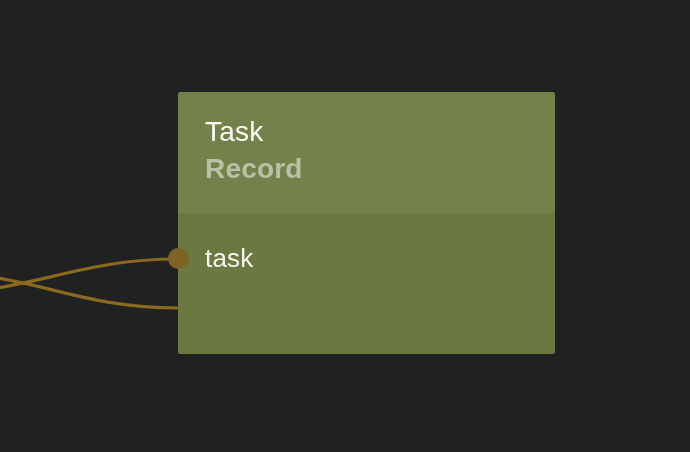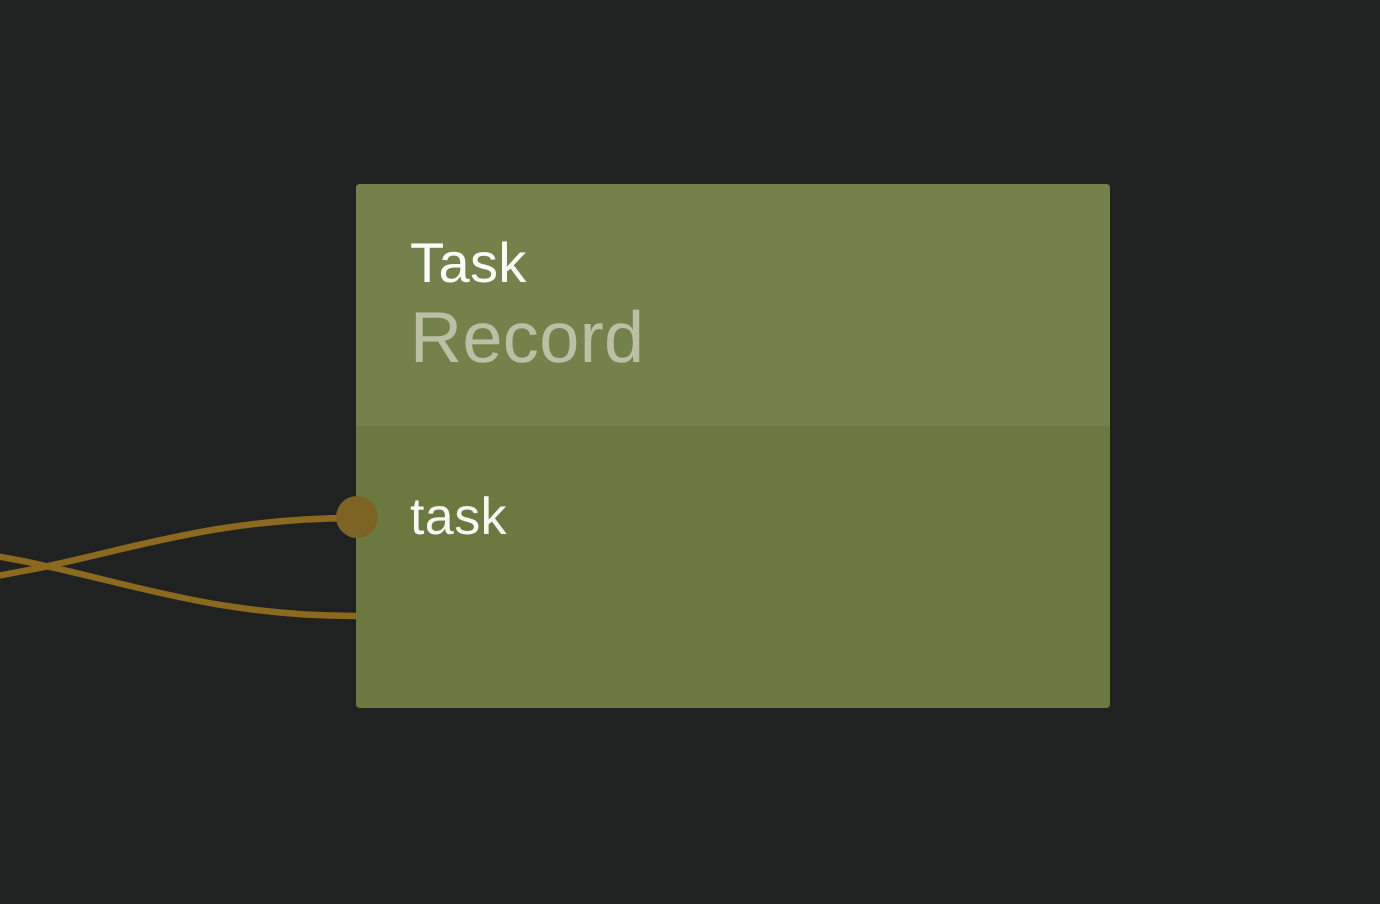--- a/index.html
+++ b/index.html
@@ -40,23 +40,23 @@
     padding: 21px 10px 0 27px;
   }
   .node-title {
     font-size: 28px;
     line-height: 37px;
     font-weight: 400;
     color: #fbfbf8;
     letter-spacing: 0.2px;
   }
   .node-subtitle {
-    font-size: 36px;
+    font-size: 28px;
     line-height: 37px;
-    font-weight: 400;
+    font-weight: 700;
     color: rgba(255, 255, 255, 0.5);
     letter-spacing: 0.2px;
   }
   .node-body {
     height: 141px;
     background: #6b7840;
     border-radius: 0 0 2px 2px;
     padding-top: 21px;
   }
   .field-row {

